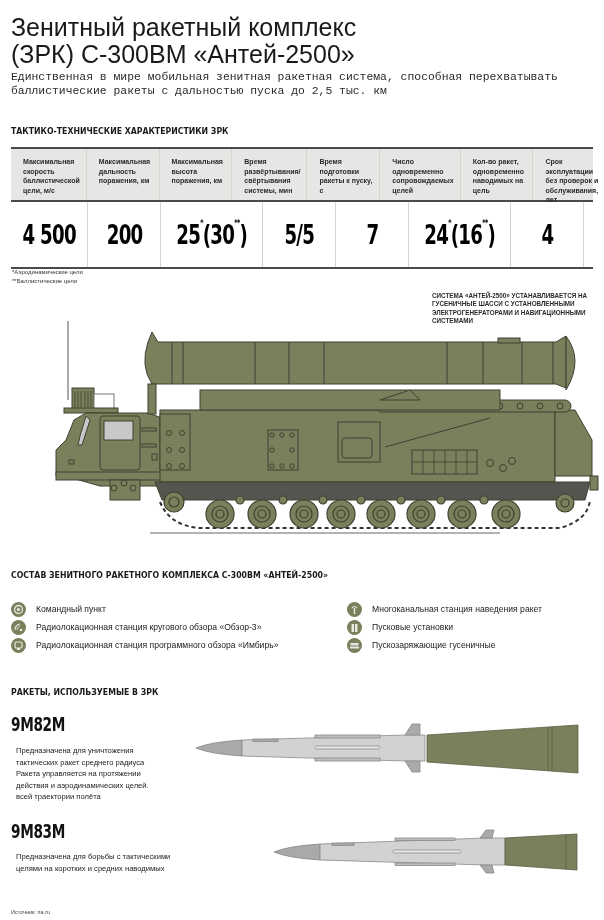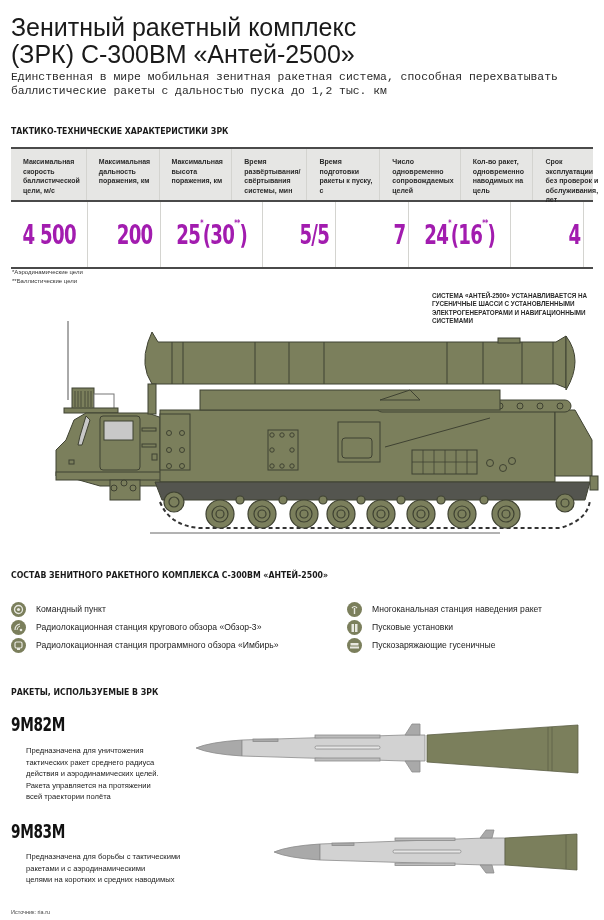--- a/index.html
+++ b/index.html
@@ -29,22 +29,22 @@
   }
   .stats-row { display: flex; }
   .stats-head { background: #e6e6e4; height: 53px; border-bottom: 2px solid #4a4a4a; }
   .stats-vals { height: 65px; background: #ffffff; }
   .stats-cell { flex: 0 0 72.75px; border-right: 1px solid #d4d4d0; }
   .stats-cell:last-child { border-right: none; }
   .stats-head .stats-cell {
     padding: 8px 6px 0 12px; font-size: 7px; line-height: 9.6px; font-weight: bold; color: #2b2b2b;
   }
   .stats-vals .stats-cell {
-    display: flex; align-items: center; justify-content: flex-end;
-    font-family: "DejaVu Sans", sans-serif; font-weight: bold; font-size: 26px; color: #a21caf;
+    display: flex; align-items: center; justify-content: center;
+    font-family: "DejaVu Sans", sans-serif; font-weight: bold; font-size: 26px; color: #000000;
   }
   .stats-vals .stats-cell .num { display: inline-block; transform: scaleX(0.7); white-space: nowrap; letter-spacing: -1px; }
   .stats-vals sup { font-size: 9px; vertical-align: top; position: relative; top: -2px; }
 
   .footnote { position: absolute; left: 12px; font-size: 6px; color: #333; line-height: 9px; }
 
   .vehicle-note {
     position: absolute; left: 432px; top: 292px; width: 165px;
     font-size: 6.3px; font-weight: bold; line-height: 8.4px; color: #2b2b2b; text-transform: uppercase;
   }
@@ -58,35 +58,35 @@
     display: flex; align-items: center; justify-content: center; margin-right: 10px; flex: none;
   }
   .comp-label { font-size: 8.6px; color: #222; white-space: nowrap; }
 
   .missile-name {
     position: absolute; left: 11px;
     font-family: "DejaVu Sans", sans-serif; font-weight: bold; font-size: 19px; color: #111;
     transform: scaleX(0.72); transform-origin: left center; letter-spacing: -0.5px;
   }
   .missile-desc {
-    position: absolute; left: 26px; width: 200px;
+    position: absolute; left: 16px; width: 200px;
     font-size: 7.6px; line-height: 11.6px; color: #222;
   }
   .source { position: absolute; left: 11px; top: 909px; font-size: 5.5px; color: #444; }
 </style>
 </head>
 <body>
 
 <div class="title">
   <div>Зенитный ракетный комплекс</div>
   <div>(ЗРК) С-300ВМ «Антей-2500»</div>
 </div>
 <div class="subtitle">
   <div>Единственная в мире мобильная зенитная ракетная система, способная перехватывать</div>
-  <div>баллистические ракеты с дальностью пуска до 1,2 тыс. км</div>
+  <div>баллистические ракеты с дальностью пуска до 2,5 тыс. км</div>
 </div>
 
 <div class="section-h" style="top:125px">ТАКТИКО-ТЕХНИЧЕСКИЕ ХАРАКТЕРИСТИКИ ЗРК</div>
 
 <div class="stats">
   <div class="stats-row stats-head">
     <div class="stats-cell">Максимальная скорость баллистической цели, м/с</div>
     <div class="stats-cell">Максимальная дальность поражения, км</div>
     <div class="stats-cell">Максимальная высота поражения, км</div>
     <div class="stats-cell">Время развёртывания/ свёртывания системы, мин</div>
@@ -325,22 +325,22 @@
     <span class="comp-label">Пускозаряжающие гусеничные</span>
   </div>
 </div>
 
 <div class="section-h" style="top:686px">РАКЕТЫ, ИСПОЛЬЗУЕМЫЕ В ЗРК</div>
 
 <div class="missile-name" style="top:713px">9М82М</div>
 <div class="missile-desc" style="top:745px">
   <div>Предназначена для уничтожения</div>
   <div>тактических ракет среднего радиуса</div>
+  <div>Ракета управляется на протяжении</div>
   <div>действия и аэродинамических целей.</div>
-  <div>Ракета управляется на протяжении</div>
   <div>всей траектории полёта</div>
 </div>
 
 <svg style="position:absolute;left:190px;top:705px" width="414" height="90" viewBox="0 0 414 90">
   <g stroke="#8a8a8a" stroke-width="0.8">
     <path d="M6 43 Q20 37 52 35 L52 51 Q20 49 6 43 Z" fill="#a9a9a9"></path>
     <path d="M52 35 L215 30 L235 30 L235 56 L215 56 L52 51 Z" fill="#d2d2d2"></path>
     <rect x="63" y="34" width="25" height="2.5" fill="#a9a9a9"></rect>
     <rect x="125" y="30" width="65" height="3" fill="#bdbdbd"></rect>
     <rect x="125" y="53" width="65" height="3" fill="#bdbdbd"></rect>
@@ -349,21 +349,20 @@
     <path d="M215 56 L222 67 L230 67 L230 56 Z" fill="#a9a9a9"></path>
     <path d="M237 30 L388 20 L388 68 L237 57 Z" fill="#7b7f5c" stroke="#5d6046"></path>
     <line x1="358" y1="22" x2="358" y2="66" stroke="#5d6046"></line>
     <line x1="362" y1="22" x2="362" y2="66" stroke="#5d6046"></line>
   </g>
 </svg>
 
 <div class="missile-name" style="top:820px">9М83М</div>
 <div class="missile-desc" style="top:851px">
   <div>Предназначена для борьбы с тактическими</div>
-  <div>ракетами и с аэродинамическими</div>
   <div>целями на коротких и средних наводимых</div>
 </div>
 
 <svg style="position:absolute;left:260px;top:810px" width="344" height="80" viewBox="0 0 344 80">
   <g stroke="#8a8a8a" stroke-width="0.8">
     <path d="M14 42 Q28 36 60 34 L60 50 Q28 48 14 42 Z" fill="#a9a9a9"></path>
     <path d="M60 34 L225 28 L245 28 L245 55 L225 55 L60 50 Z" fill="#d2d2d2"></path>
     <rect x="72" y="33" width="22" height="2.5" fill="#a9a9a9"></rect>
     <rect x="135" y="28" width="60" height="2.5" fill="#bdbdbd"></rect>
     <rect x="135" y="53" width="60" height="2.5" fill="#bdbdbd"></rect>

